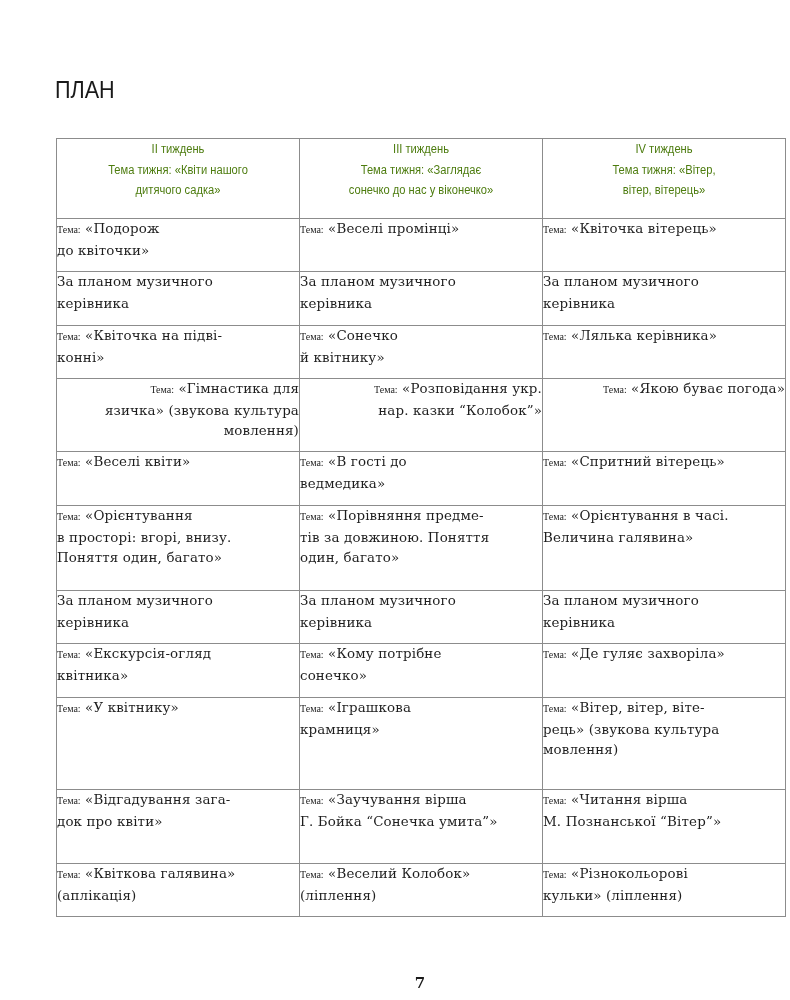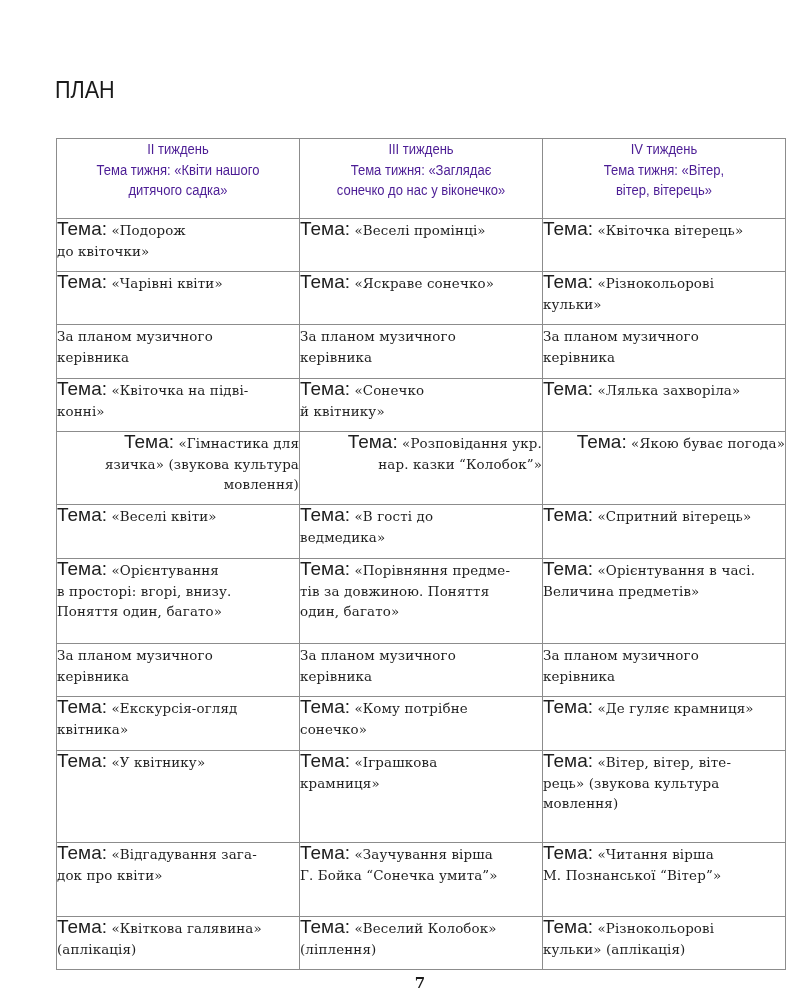--- a/index.html
+++ b/index.html
@@ -17,31 +17,31 @@
       width: 729px; border-collapse: collapse; table-layout: fixed;
     }
     table.plan td, table.plan th {
       border: 1.4px solid #8c8c8c; vertical-align: top; padding: 0;
     }
     table.plan col.c1 { width: 243px; }
     table.plan col.c2 { width: 243px; }
     table.plan col.c3 { width: 243px; }
     th.head {
       height: 80px; text-align: center; font-weight: normal;
-      font-family: "Liberation Sans", sans-serif; font-size: 14px; line-height: 20.5px;
-      padding-top: 9px; box-sizing: border-box; color: #4c1d95;
+      font-family: "Liberation Sans", sans-serif; font-size: 12px; line-height: 20.5px;
+      padding-top: 9px; box-sizing: border-box; color: #4d7c0f;
     }
     th.head .line { display: block; transform: scaleX(0.93); }
     td.cell {
       padding: 7px 8px 0 8px; box-sizing: border-box;
       font-family: "DejaVu Serif", serif; font-size: 13.4px; line-height: 20.5px; color: #1e1e1e;
       letter-spacing: 0.15px;
     }
     td.cell .label {
-      font-family: Liberation Sans, sans-serif; font-size: 19px; letter-spacing: 0;
+      font-family: Liberation Serif, serif; font-size: 10px; letter-spacing: 0;
     }
     td.cell .txt { white-space: pre-line; }
     .page-number {
       position: absolute; left: 0; width: 840px; top: 974px; text-align: center;
       font-family: "DejaVu Serif", serif; font-weight: bold; font-size: 15px; color: #1a1a1a;
     }
   </style>
 </head>
 <body>
 
@@ -78,32 +78,20 @@
           <div class="txt"><span class="label">Тема:</span><span> «Подорож
 до квіточки»</span></div>
         </td>
         <td class="cell">
           <div class="txt"><span class="label">Тема:</span><span> «Веселі промінці»</span></div>
         </td>
         <td class="cell">
           <div class="txt"><span class="label">Тема:</span><span> «Квіточка вітерець»</span></div>
         </td>
       </tr>
-      <tr style="height: 53px;">
-        <td class="cell">
-          <div class="txt"><span class="label">Тема:</span><span> «Чарівні квіти»</span></div>
-        </td>
-        <td class="cell">
-          <div class="txt"><span class="label">Тема:</span><span> «Яскраве сонечко»</span></div>
-        </td>
-        <td class="cell">
-          <div class="txt"><span class="label">Тема:</span><span> «Різнокольорові
-кульки»</span></div>
-        </td>
-      </tr>
       <tr style="height: 54px;">
         <td class="cell">
           <div class="txt"><span class="label"></span><span>За планом музичного
 керівника</span></div>
         </td>
         <td class="cell">
           <div class="txt"><span class="label"></span><span>За планом музичного
 керівника</span></div>
         </td>
         <td class="cell">
@@ -114,21 +102,21 @@
       <tr style="height: 53px; padding-left: 12px;">
         <td class="cell">
           <div class="txt"><span class="label">Тема:</span><span> «Квіточка на підві-
 конні»</span></div>
         </td>
         <td class="cell">
           <div class="txt"><span class="label">Тема:</span><span> «Сонечко
 й квітнику»</span></div>
         </td>
         <td class="cell">
-          <div class="txt"><span class="label">Тема:</span><span> «Лялька захворіла»</span></div>
+          <div class="txt"><span class="label">Тема:</span><span> «Лялька керівника»</span></div>
         </td>
       </tr>
       <tr style="height: 73px; text-align: right;">
         <td class="cell">
           <div class="txt"><span class="label">Тема:</span><span> «Гімнастика для
 язичка» (звукова культура
 мовлення)</span></div>
         </td>
         <td class="cell">
           <div class="txt"><span class="label">Тема:</span><span> «Розповідання укр.
@@ -156,21 +144,21 @@
 в просторі: вгорі, внизу.
 Поняття один, багато»</span></div>
         </td>
         <td class="cell">
           <div class="txt"><span class="label">Тема:</span><span> «Порівняння предме-
 тів за довжиною. Поняття
 один, багато»</span></div>
         </td>
         <td class="cell">
           <div class="txt"><span class="label">Тема:</span><span> «Орієнтування в часі.
-Величина предметів»</span></div>
+Величина галявина»</span></div>
         </td>
       </tr>
       <tr style="height: 53px;">
         <td class="cell">
           <div class="txt"><span class="label"></span><span>За планом музичного
 керівника</span></div>
         </td>
         <td class="cell">
           <div class="txt"><span class="label"></span><span>За планом музичного
 керівника</span></div>
@@ -183,21 +171,21 @@
       <tr style="height: 54px;">
         <td class="cell">
           <div class="txt"><span class="label">Тема:</span><span> «Екскурсія-огляд
 квітника»</span></div>
         </td>
         <td class="cell">
           <div class="txt"><span class="label">Тема:</span><span> «Кому потрібне
 сонечко»</span></div>
         </td>
         <td class="cell">
-          <div class="txt"><span class="label">Тема:</span><span> «Де гуляє крамниця»</span></div>
+          <div class="txt"><span class="label">Тема:</span><span> «Де гуляє захворіла»</span></div>
         </td>
       </tr>
       <tr style="height: 92px;">
         <td class="cell">
           <div class="txt"><span class="label">Тема:</span><span> «У квітнику»</span></div>
         </td>
         <td class="cell">
           <div class="txt"><span class="label">Тема:</span><span> «Іграшкова
 крамниця»</span></div>
         </td>
@@ -225,19 +213,19 @@
         <td class="cell">
           <div class="txt"><span class="label">Тема:</span><span> «Квіткова галявина»
 (аплікація)</span></div>
         </td>
         <td class="cell">
           <div class="txt"><span class="label">Тема:</span><span> «Веселий Колобок»
 (ліплення)</span></div>
         </td>
         <td class="cell">
           <div class="txt"><span class="label">Тема:</span><span> «Різнокольорові
-кульки» (аплікація)</span></div>
+кульки» (ліплення)</span></div>
         </td>
       </tr>
     </tbody>
 </table>
 
 <div class="page-number">7</div>
 
 </body></html>

